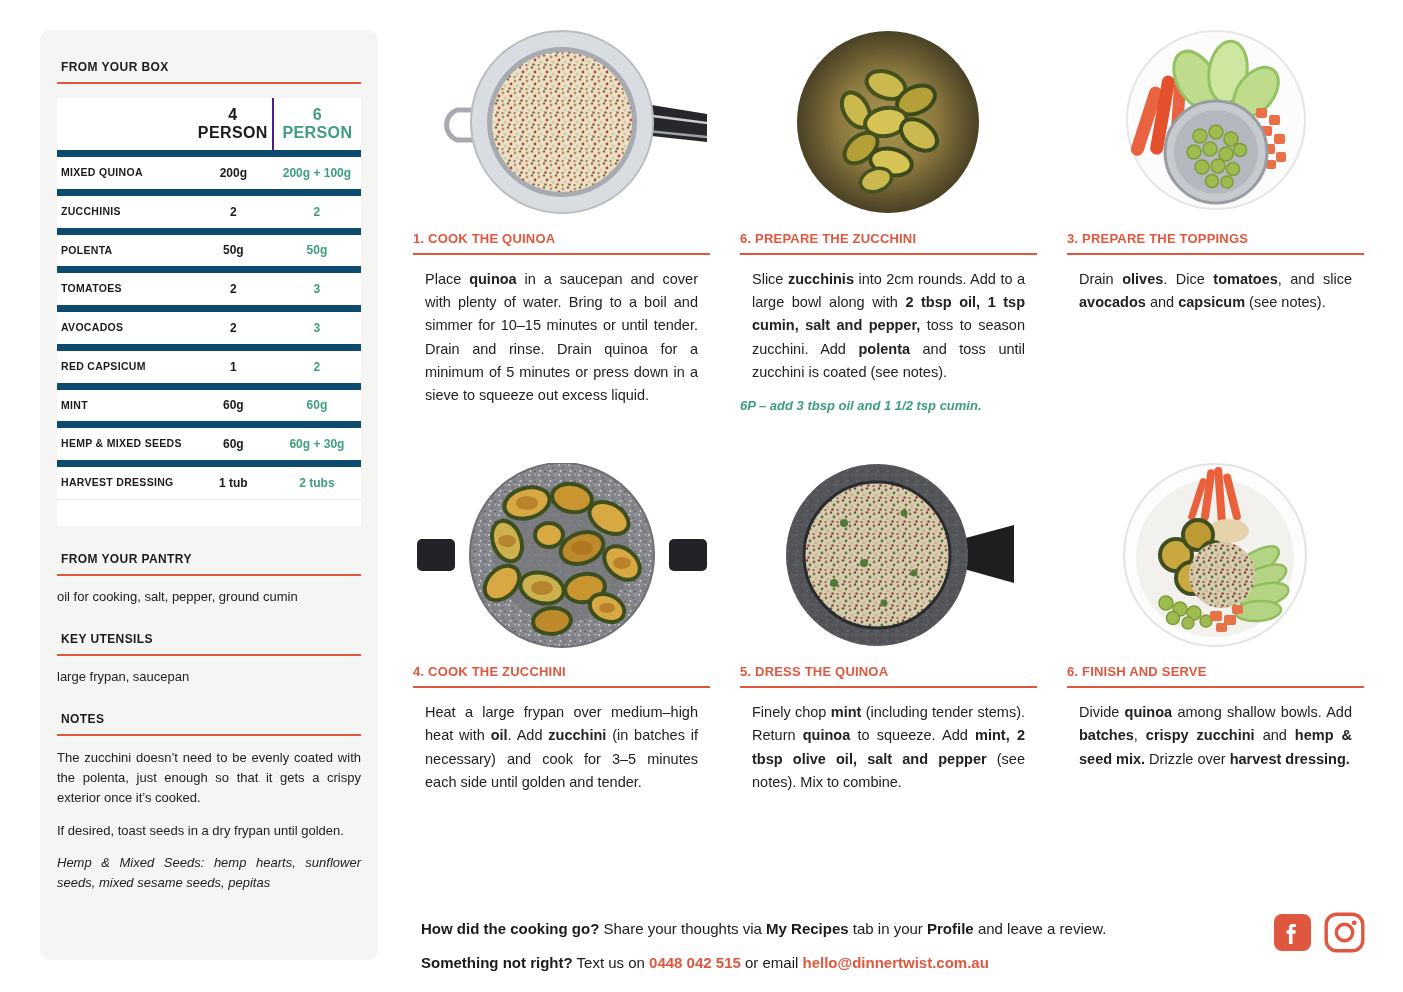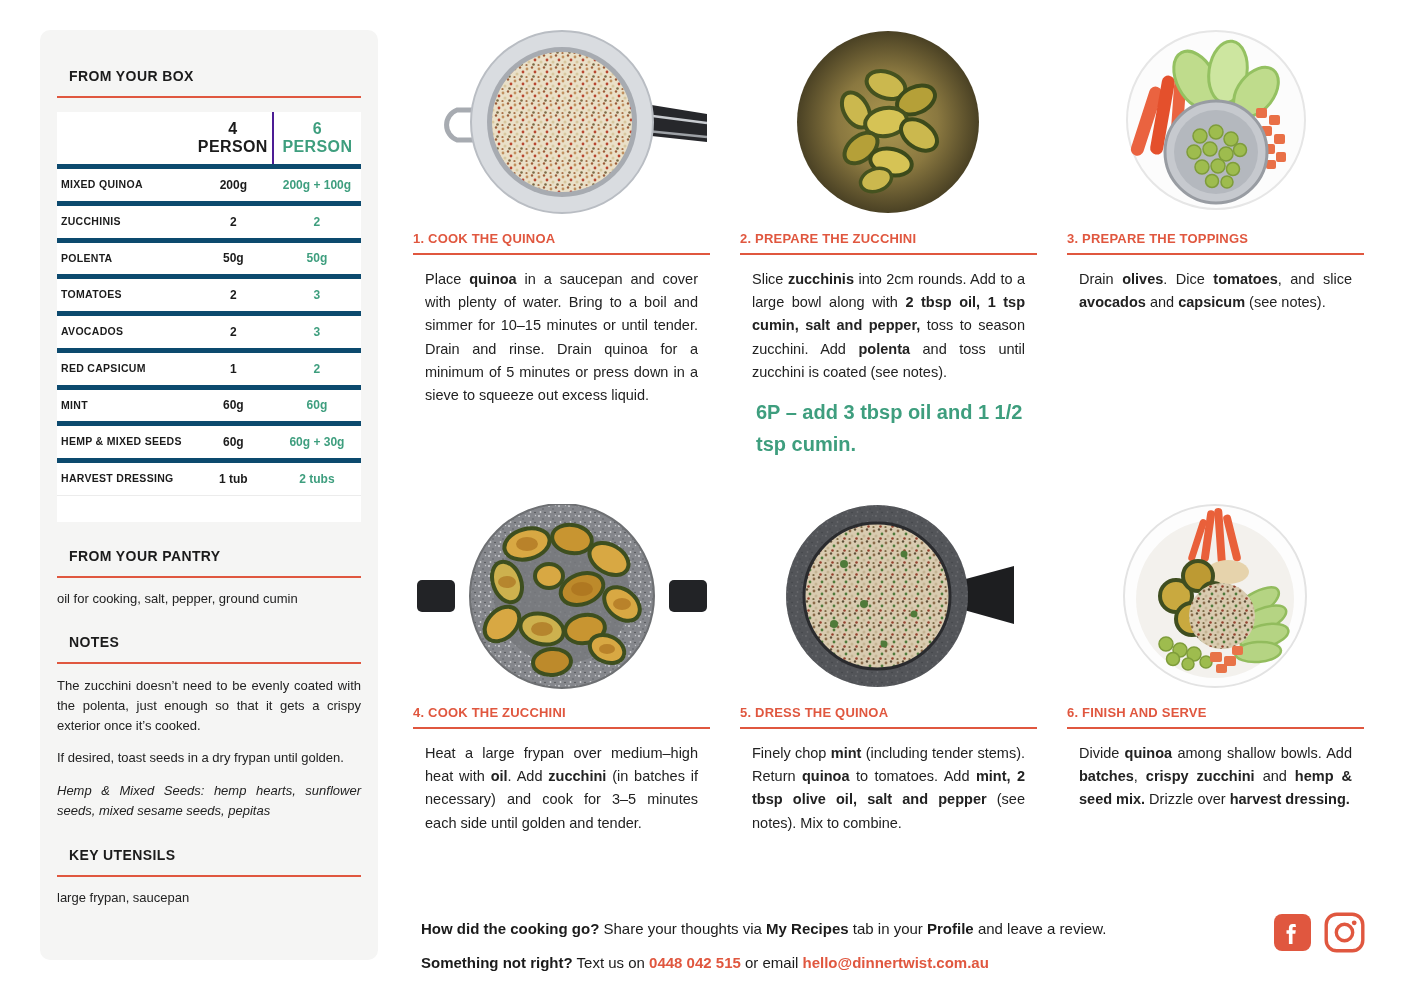--- a/index.html
+++ b/index.html
@@ -7,50 +7,50 @@
     width:1403px;height:992px;position:relative;background:#ffffff;
     font-family:"Liberation Sans", sans-serif;color:#222;overflow:hidden;
   }
   
   .sidebar{
     position:absolute;left:40px;top:30px;width:338px;height:930px;
     background:#F5F5F4;border-radius:10px;box-sizing:border-box;
     padding:26px 17px 20px 17px;
   }
   .sec-title{
-    font-size:14px;font-weight:bold;color:#1b1b1b;letter-spacing:.4px;margin:12px;
+    font-size:12px;font-weight:bold;color:#1b1b1b;letter-spacing:.4px;margin:4px;
   }
   .rule{border-bottom:2px solid #E0573F;margin-top:8px;}
   .side-section{margin-top:26px;}
   .side-text{font-size:13px;color:#222;margin:12px 0 0 0;line-height:1.4;}
   .note{font-size:13px;color:#222;line-height:1.55;text-align:justify;margin:12px 0 0 0;}
   .note.i{font-style:italic;}
   
   .boxtable-wrap{background:#fff;margin-top:14px;padding:0 0 26px 0;}
   table.boxtable{width:100%;border-collapse:collapse;font-size:12px;}
   table.boxtable th,table.boxtable td{padding:8px 4px;}
   table.boxtable thead th{font-weight:bold;font-size:16px;letter-spacing:.4px;margin-top:8px;}
   th.c4{color:#1b1b1b;text-align:center;}
   th.c6{color:#3E9E7E;text-align:center;border-left:2px solid #4c1d95;}
-  table.boxtable tbody tr{border-top:5px solid #0c4a6e;}
+  table.boxtable tbody tr{border-top:7px solid #0c4a6e;}
   table.boxtable tbody tr:last-child{border-bottom:1px solid #ECECEC;}
   td.item{font-weight:bold;font-size:10.5px;letter-spacing:.3px;color:#1b1b1b;text-align:left;width:45%;padding-left:10px;line-height:1.5;}
   td.p4{font-weight:bold;text-align:center;color:#1b1b1b;width:26%;}
   td.p6{font-weight:bold;text-align:center;color:#3E9E7E;width:29%;}
   
   .main{
     position:absolute;left:413px;top:30px;width:952px;
     display:grid;grid-template-columns:297px 297px 297px;
     column-gap:30px;row-gap:44px;
   }
   .card .photo{height:185px;display:flex;align-items:center;justify-content:center;margin-bottom:16px;}
   .card h3{color:#E0573F;font-size:13px;font-weight:bold;letter-spacing:.2px;margin:0;}
   .card .rule{margin-top:7px;margin-bottom:13px;}
   .body{font-size:14.5px;line-height:1.6;color:#222;text-align:justify;margin:12px;}
-  .note6p{color:#3E9E7E;font-weight:bold;font-size:20px;line-height:1.6;margin:2px 0 0 16px;}
+  .note6p{color:#3E9E7E;font-weight:bold;font-size:13px;line-height:1.6;margin:2px 0 0 0;font-style:italic;}
   .b{font-weight:bold;}
   .red{color:#E0573F;}
   
   .footer{position:absolute;left:413px;top:908px;width:830px;font-size:15px;line-height:1.75;color:#1b1b1b;}
   .footer p{margin:8px;}
   .social{position:absolute;right:38px;top:912px;display:flex;gap:13px;align-items:center;}
   .hiddefs{position:absolute;width:0;height:0;}
 </style>
 </head>
 <body>
@@ -164,36 +164,36 @@
     </table>
   </div>
 
   <div class="side-section">
     <h2 class="sec-title">FROM YOUR PANTRY</h2>
     <div class="rule"></div>
     <p class="side-text">oil for cooking, salt, pepper, ground cumin</p>
   </div>
 
   <div class="side-section">
+    <h2 class="sec-title">KEY UTENSILS</h2>
+    <div class="rule"></div>
+    <p class="side-text">large frypan, saucepan</p>
+  </div>
+
+  <div class="side-section">
     <h2 class="sec-title">NOTES</h2>
     <div class="rule"></div>
     <div>
 
         <p class="note">The zucchini doesn’t need to be evenly coated with the polenta, just enough so that it gets a crispy exterior once it’s cooked.</p>
 
         <p class="note">If desired, toast seeds in a dry frypan until golden.</p>
 
         <p class="note i">Hemp &amp; Mixed Seeds: hemp hearts, sunflower seeds, mixed sesame seeds, pepitas</p>
       </div>
-  </div>
-
-  <div class="side-section">
-    <h2 class="sec-title">KEY UTENSILS</h2>
-    <div class="rule"></div>
-    <p class="side-text">large frypan, saucepan</p>
   </div>
 </aside>
 
 <main class="main">
 
   <section class="card">
     <div class="photo">
       <svg width="290" height="185" viewBox="0 0 290 185">
         <path d="M56 80 h-16 a16 16 0 0 0 0 30 h16" stroke="#A7ABB1" stroke-width="5" fill="none" stroke-linecap="round"></path>
         <polygon points="216,72 290,84 290,112 216,104" fill="#26272B"></polygon>
@@ -217,21 +217,21 @@
         <ellipse cx="125" cy="70" rx="20" ry="13" fill="#B5A038" stroke="#3C4A1B" stroke-width="4" transform="rotate(-25 125 70)"></ellipse>
         <ellipse cx="65" cy="80" rx="19" ry="12" fill="#CBB84E" stroke="#45521F" stroke-width="4" transform="rotate(60 65 80)"></ellipse>
         <ellipse cx="95" cy="92" rx="21" ry="14" fill="#D6C355" stroke="#45521F" stroke-width="4" transform="rotate(-10 95 92)"></ellipse>
         <ellipse cx="128" cy="105" rx="20" ry="13" fill="#CBB84E" stroke="#3C4A1B" stroke-width="4" transform="rotate(35 128 105)"></ellipse>
         <ellipse cx="70" cy="118" rx="19" ry="12" fill="#B5A038" stroke="#45521F" stroke-width="4" transform="rotate(-40 70 118)"></ellipse>
         <ellipse cx="100" cy="132" rx="21" ry="13" fill="#D6C355" stroke="#3C4A1B" stroke-width="4" transform="rotate(12 100 132)"></ellipse>
         <ellipse cx="120, " cy="40" rx="15" ry="10" fill="#CBB84E" stroke="#45521F" stroke-width="3.5" transform="rotate(50 120 40)"></ellipse>
         <ellipse cx="85" cy="150" rx="16" ry="11" fill="#CBB84E" stroke="#45521F" stroke-width="3.5" transform="rotate(-20 85 150)"></ellipse>
       </svg>
     </div>
-    <h3>2. PREPARE THE ZUCCHINI</h3>
+    <h3>6. PREPARE THE ZUCCHINI</h3>
     <div class="rule"></div>
     <p class="body"><span>Slice </span><span class="b">zucchinis</span><span> into 2cm rounds. Add to a large bowl along with </span><span class="b">2 tbsp oil, 1 tsp cumin, salt and pepper,</span><span> toss to season zucchini. Add </span><span class="b">polenta</span><span> and toss until zucchini is coated (see notes).</span></p>
     <p class="note6p">6P – add 3 tbsp oil and 1 1/2 tsp cumin.</p>
   </section>
 
   <section class="card">
     <div class="photo">
       <svg width="200" height="185" viewBox="0 0 200 185">
         <circle cx="100" cy="90" r="89" fill="#FCFCFC" stroke="#E6E6E6" stroke-width="2"></circle>
         <rect x="24" y="55" width="13" height="72" rx="6.5" fill="#EA6340" transform="rotate(18 30 91)"></rect>
@@ -320,21 +320,21 @@
             <circle cx="140" cy="50" r="3.5"></circle>
             <circle cx="100" cy="100" r="4"></circle>
           <circle cx="150" cy="110" r="3.5"></circle>
             <circle cx="70" cy="120" r="4"></circle>
             <circle cx="120" cy="140" r="3.5"></circle>
         </g>
       </svg>
     </div>
     <h3>5. DRESS THE QUINOA</h3>
     <div class="rule"></div>
-    <p class="body"><span>Finely chop </span><span class="b">mint</span><span> (including tender stems). Return </span><span class="b">quinoa</span><span> to tomatoes. Add </span><span class="b">mint, 2 tbsp olive oil, salt and pepper</span><span> (see notes). Mix to combine.</span></p>
+    <p class="body"><span>Finely chop </span><span class="b">mint</span><span> (including tender stems). Return </span><span class="b">quinoa</span><span> to squeeze. Add </span><span class="b">mint, 2 tbsp olive oil, salt and pepper</span><span> (see notes). Mix to combine.</span></p>
   </section>
 
   <section class="card">
     <div class="photo">
       <svg width="195" height="185" viewBox="0 0 195 185">
         <circle cx="97" cy="92" r="91" fill="#FDFDFD" stroke="#E3E3E3" stroke-width="2"></circle>
         <circle cx="97" cy="95" r="79" fill="#F3F1ED"></circle>
         <g fill="#E9603A">
           <rect x="86" y="6" width="8" height="52" rx="4" transform="rotate(8 90 32)"></rect>
           <rect x="98" y="4" width="8" height="56" rx="4" transform="rotate(-4 102 32)"></rect>

